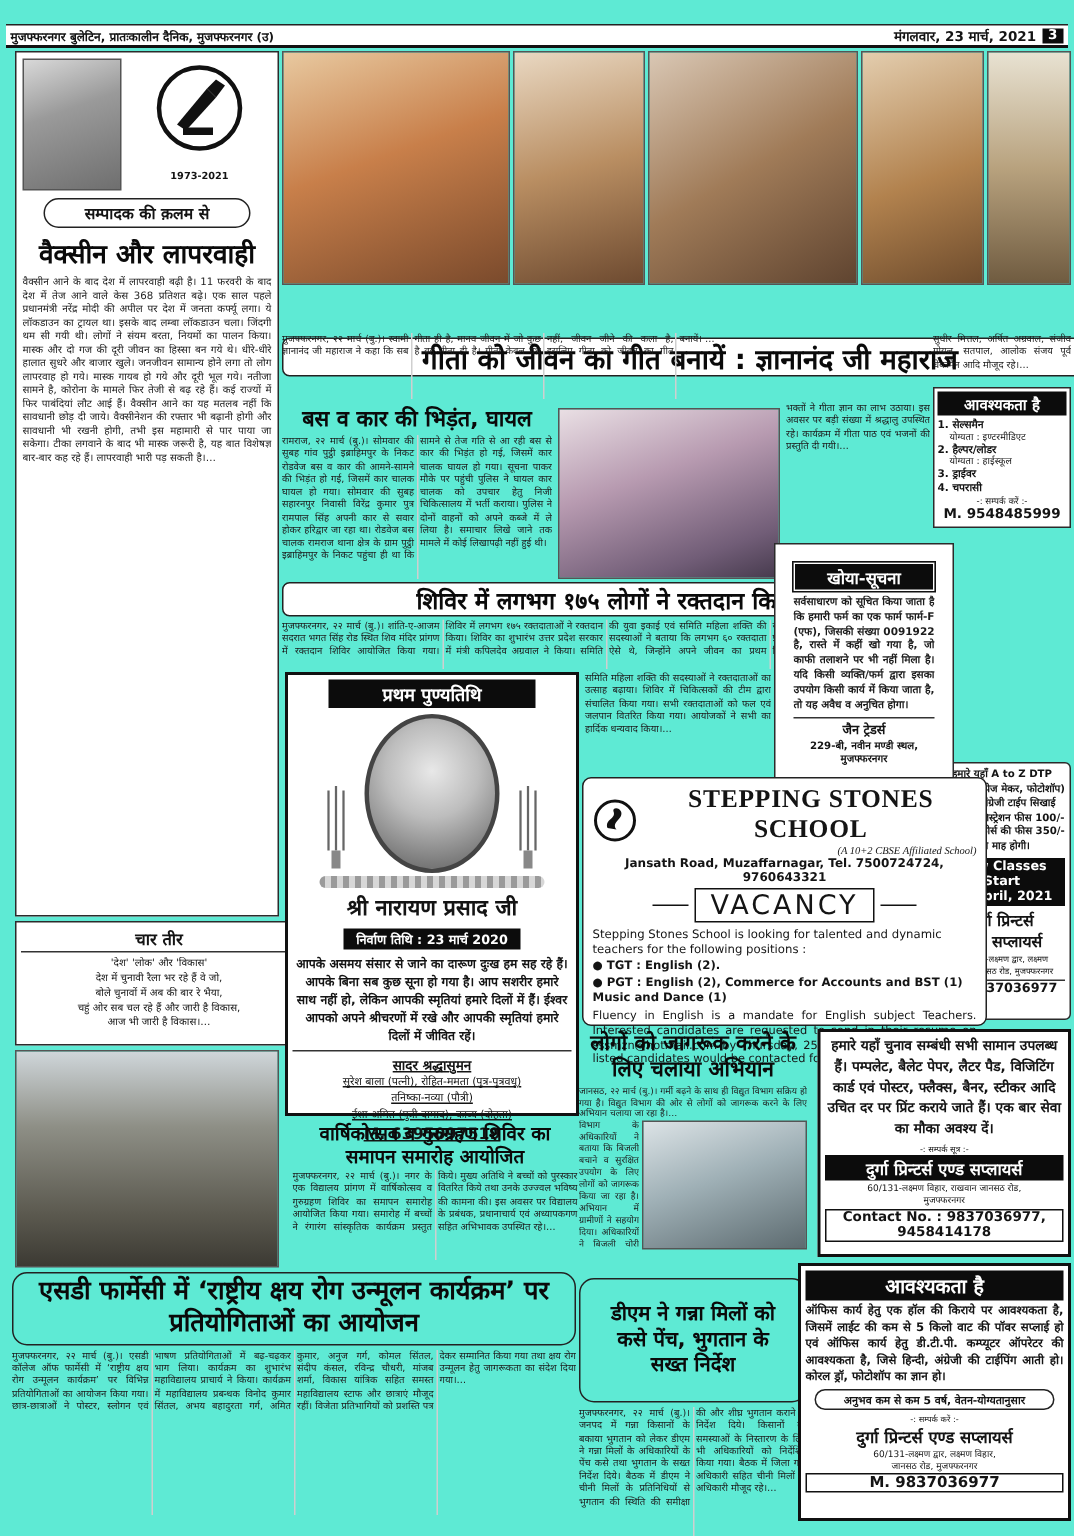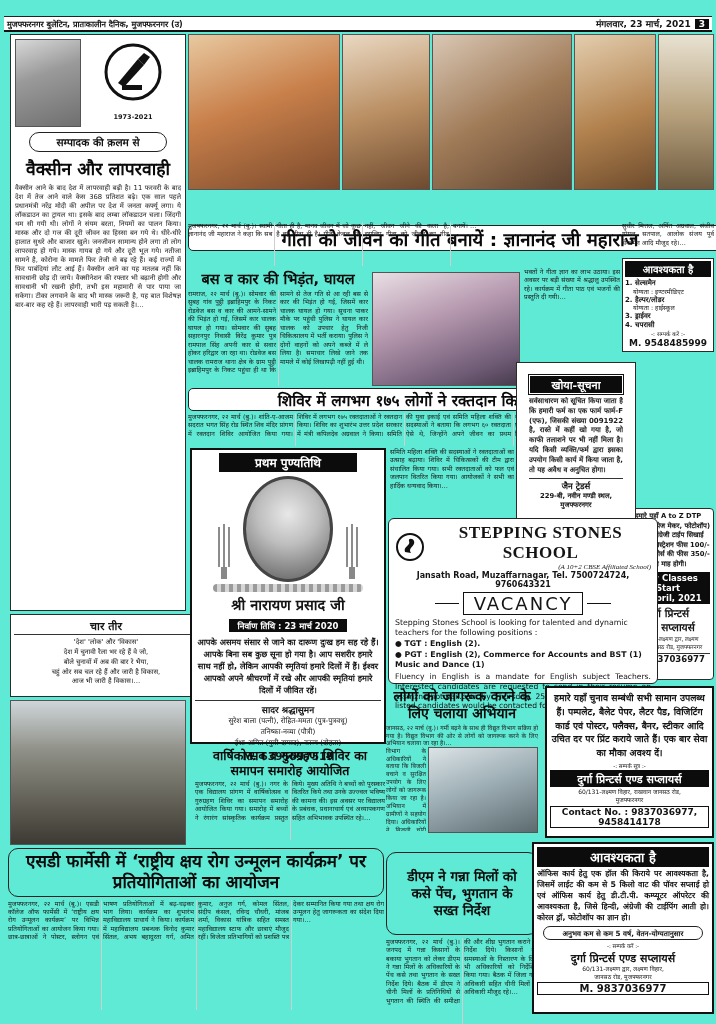--- a/index.html
+++ b/index.html
@@ -132,21 +132,21 @@
         <line x1="6" y1="5" x2="6" y2="45" stroke="#666" stroke-width="1.5"></line>
         <line x1="11" y1="2" x2="11" y2="45" stroke="#666" stroke-width="1.5"></line>
         <line x1="16" y1="5" x2="16" y2="45" stroke="#666" stroke-width="1.5"></line>
         <rect x="8" y="45" width="6" height="12" fill="#888"></rect>
       </svg>
     </div>
     <div style="height:8px;margin:2px 18px;background:repeating-linear-gradient(90deg,#9a9a9a 0 4px,#d7d7d7 4px 8px);border-radius:4px;"></div>
     <div style="font-size:14.5px;font-weight:bold;margin-top:2px;">श्री नारायण प्रसाद जी</div>
     <div class="blackbar" style="display:inline-block;font-size:8.5px;padding:1px 8px;margin-top:2px;">निर्वाण तिथि : 23 मार्च 2020</div>
     <div style="font-size:8.2px;line-height:1.45;font-weight:bold;margin-top:4px;text-align:center;padding:0 2px;">आपके असमय संसार से जाने का दारूण दुःख हम सह रहे हैं। आपके बिना सब कुछ सूना हो गया है। आप सशरीर हमारे साथ नहीं हो, लेकिन आपकी स्मृतियां हमारे दिलों में हैं। ईश्वर आपको अपने श्रीचरणों में रखे और आपकी स्मृतियां हमारे दिलों में जीवित रहें।</div>
-    <div style="border-top:1px solid #333;margin-top:4px;padding-top:2px;">
+    <div style="border-top:1px solid #333;margin-top:4px;padding-top:2px;text-decoration:underline;">
       <div style="font-size:9px;font-weight:bold;">सादर श्रद्धासुमन</div>
       <div class="pre" style="font-size:7.2px;line-height:1.5;">सुरेश बाला (पत्नी), रोहित-ममता (पुत्र-पुत्रवधू)
 तनिष्का-नव्या (पौत्री)
 ईशा-अमित (पुत्री-दामाद), काव्य (दोहता)</div>
       <div style="font-size:10.5px;font-weight:bold;margin-top:1px;">M. 6395097519</div>
     </div>
   </div>
 
   <div class="abs body-txt" style="left:390px;top:448px;width:124px;height:66px;">समिति महिला शक्ति की सदस्याओं ने रक्तदाताओं का उत्साह बढ़ाया। शिविर में चिकित्सकों की टीम द्वारा संचालित किया गया। सभी रक्तदाताओं को फल एवं जलपान वितरित किया गया। आयोजकों ने सभी का हार्दिक धन्यवाद किया।…</div>
 

